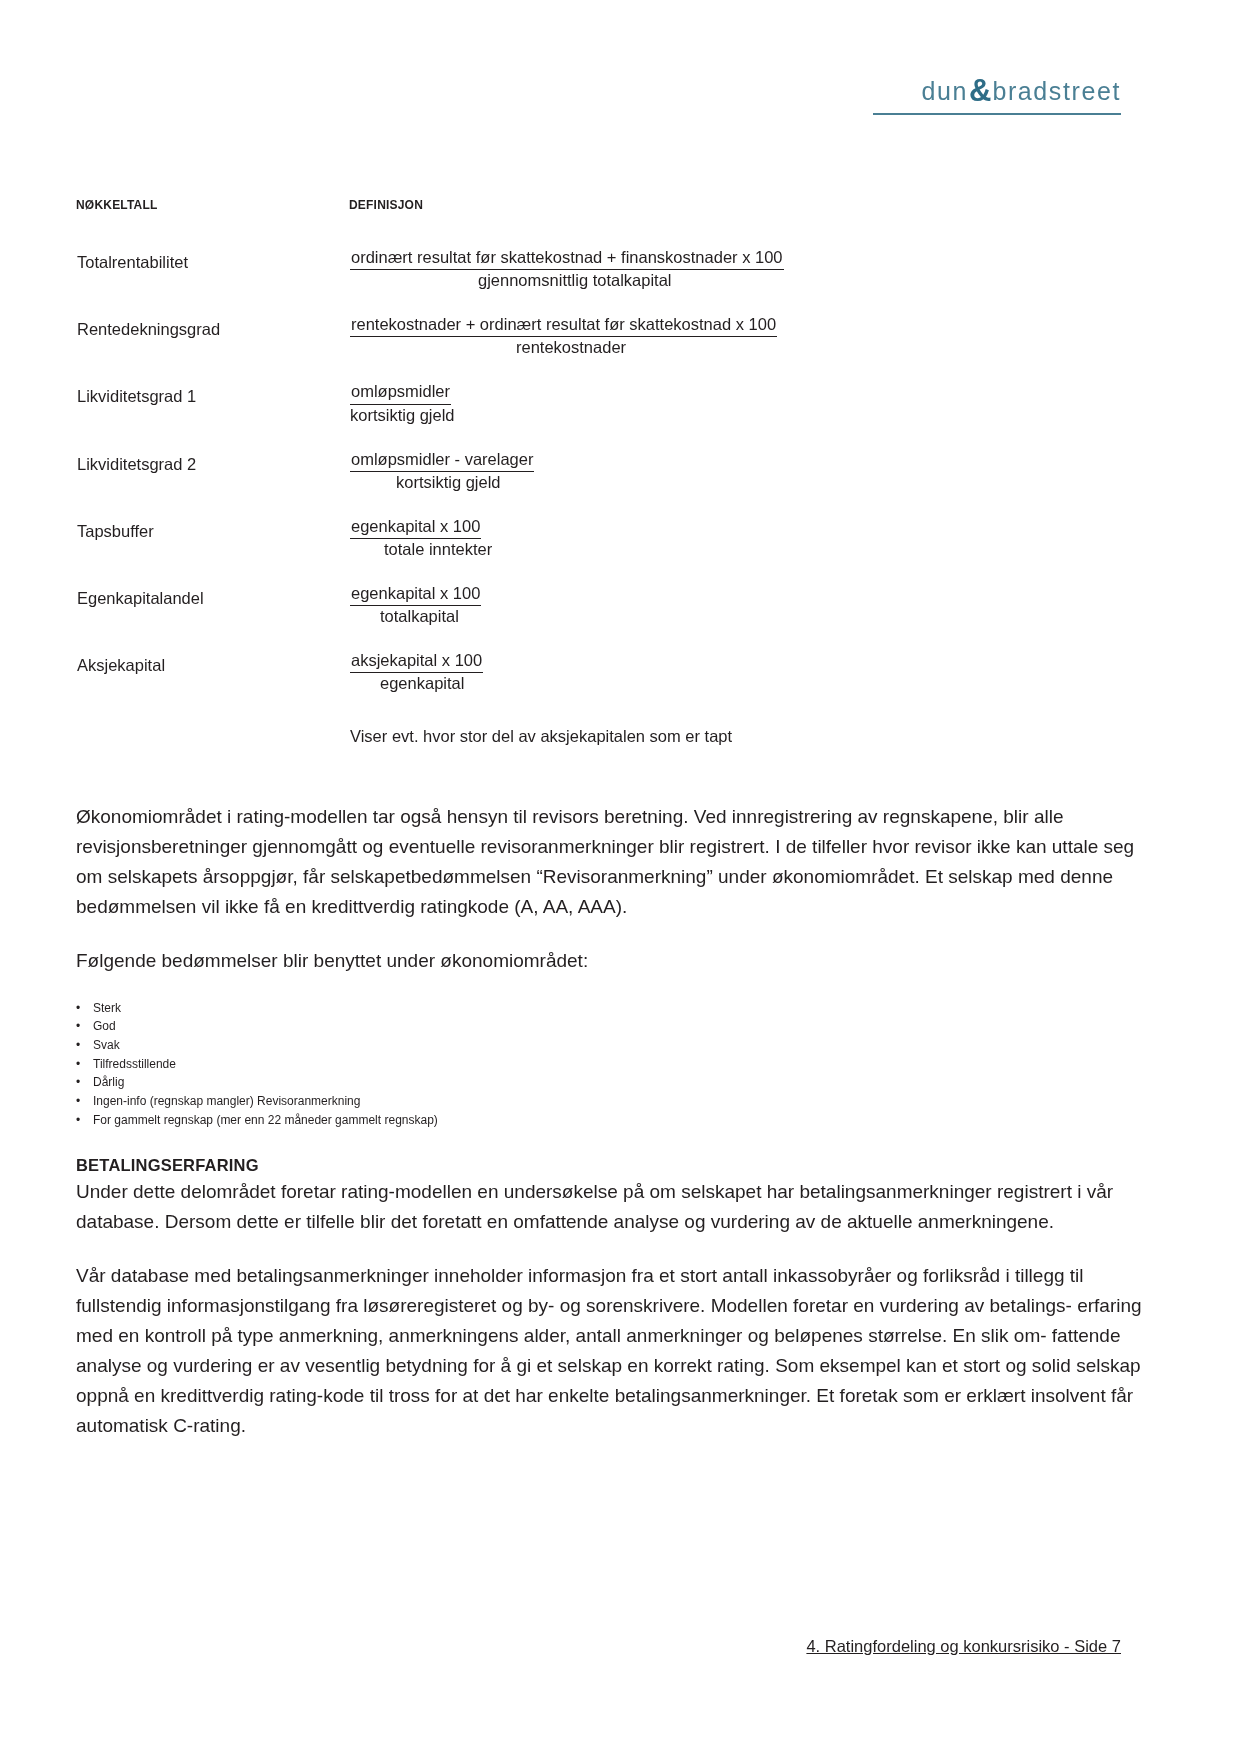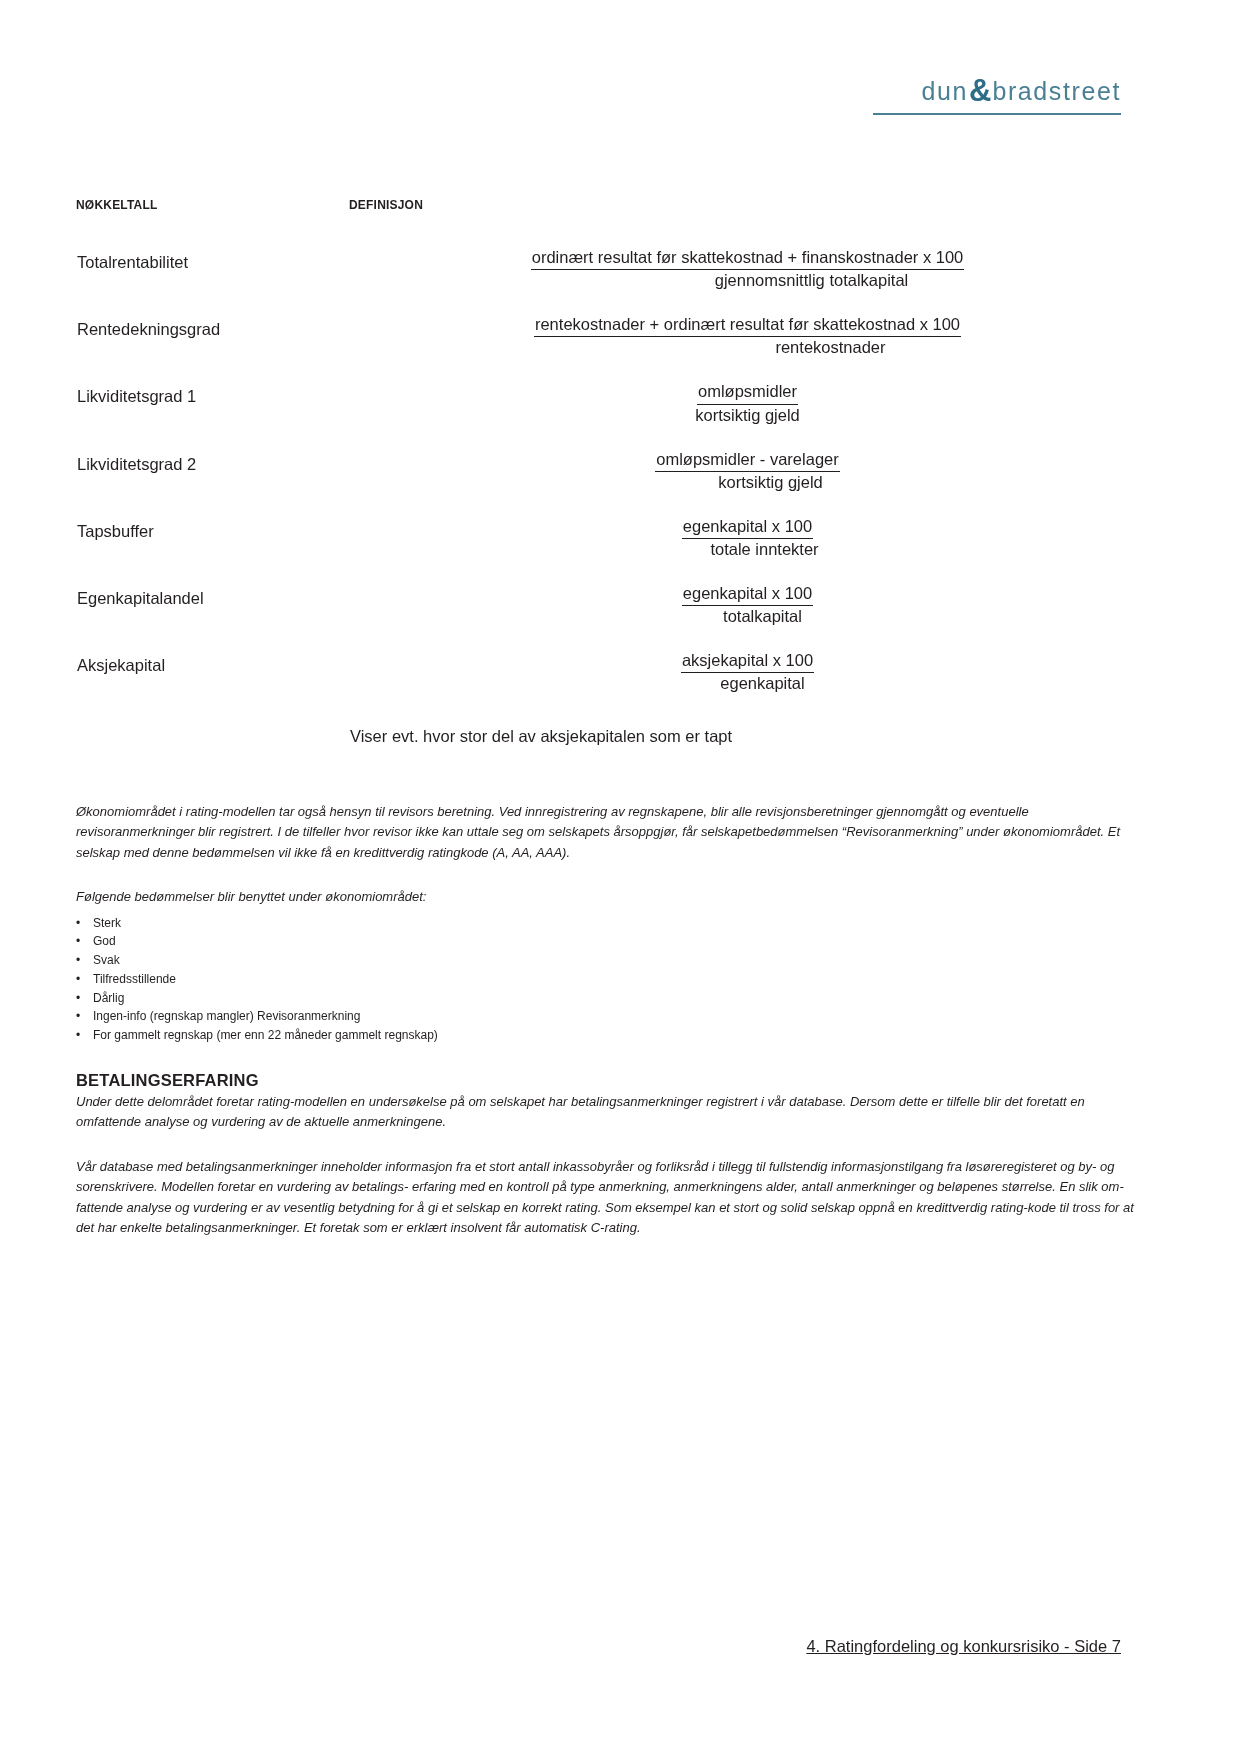--- a/index.html
+++ b/index.html
@@ -86,21 +86,20 @@
     font-size: 16.5px;
     padding-bottom: 22px;
   }
   td.term {
     width: 273px;
     padding-top: 7px;
   }
   .frac {
     display: block;
     line-height: 1.28;
-    text-align: center;
   }
   .num {
     display: inline-block;
     border-bottom: 1.3px solid #231f20;
     padding: 0 1px 1px 1px;
     white-space: nowrap;
   }
   .den {
     display: block;
     white-space: nowrap;
@@ -114,26 +113,25 @@
   .den.i7 { padding-left: 30px; }
   .den.i8 { padding-left: 30px; }
   .note-row td {
     padding-top: 10px;
     padding-bottom: 0;
     font-size: 16.5px;
   }
 
   
   .para {
-    font-size: 13px;
+    font-size: 19px;
     line-height: 1.58;
     margin: 0 0 24px 0;
-    font-style: italic;
-  }
-  .para.tight { margin-bottom: 6px; }
+  }
+  .para.tight { margin-bottom: 23px; }
   ul.bullets {
     list-style: none;
     margin: 0 0 26px 0;
     padding: 0;
   }
   ul.bullets li {
     font-size: 12px;
     line-height: 1.56;
     padding-left: 17px;
     position: relative;

